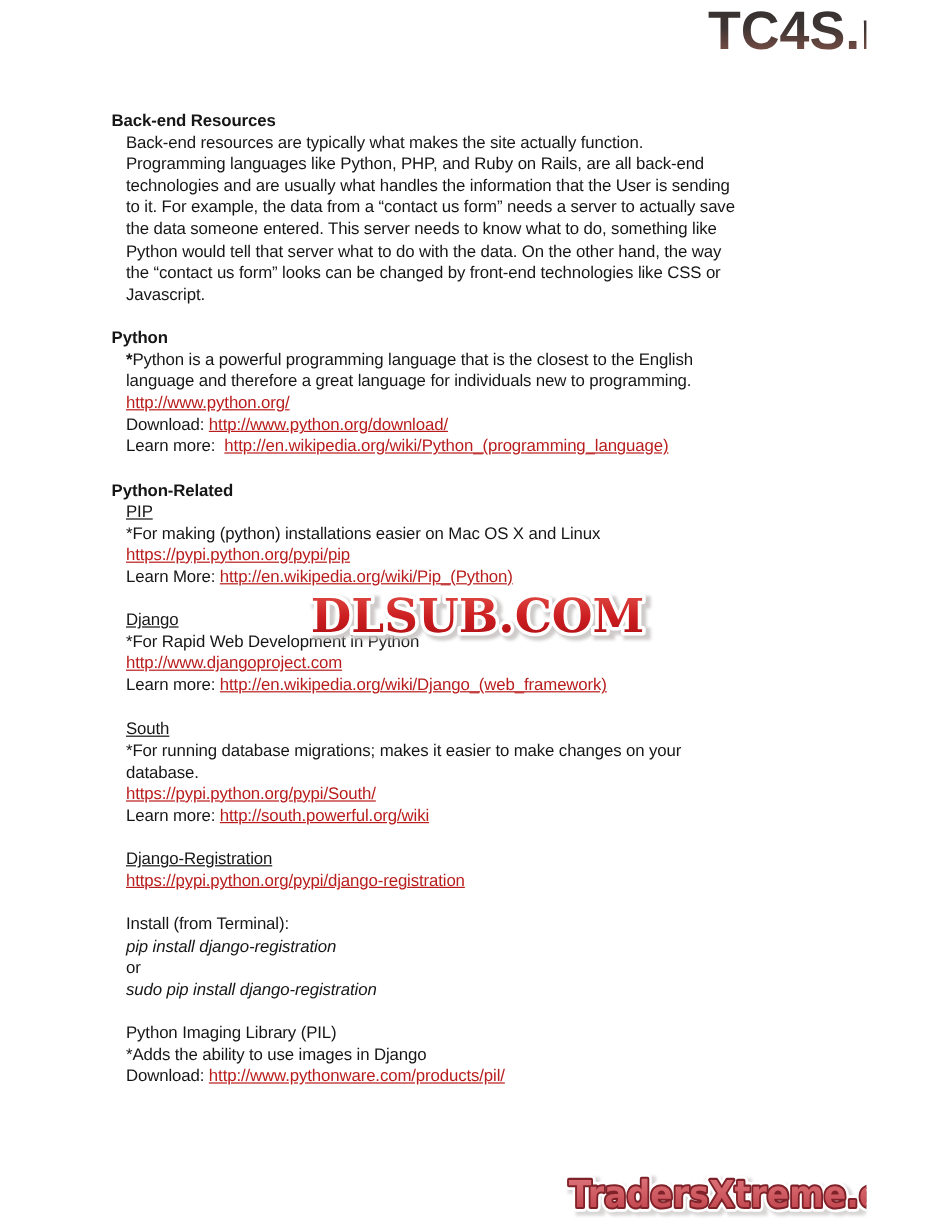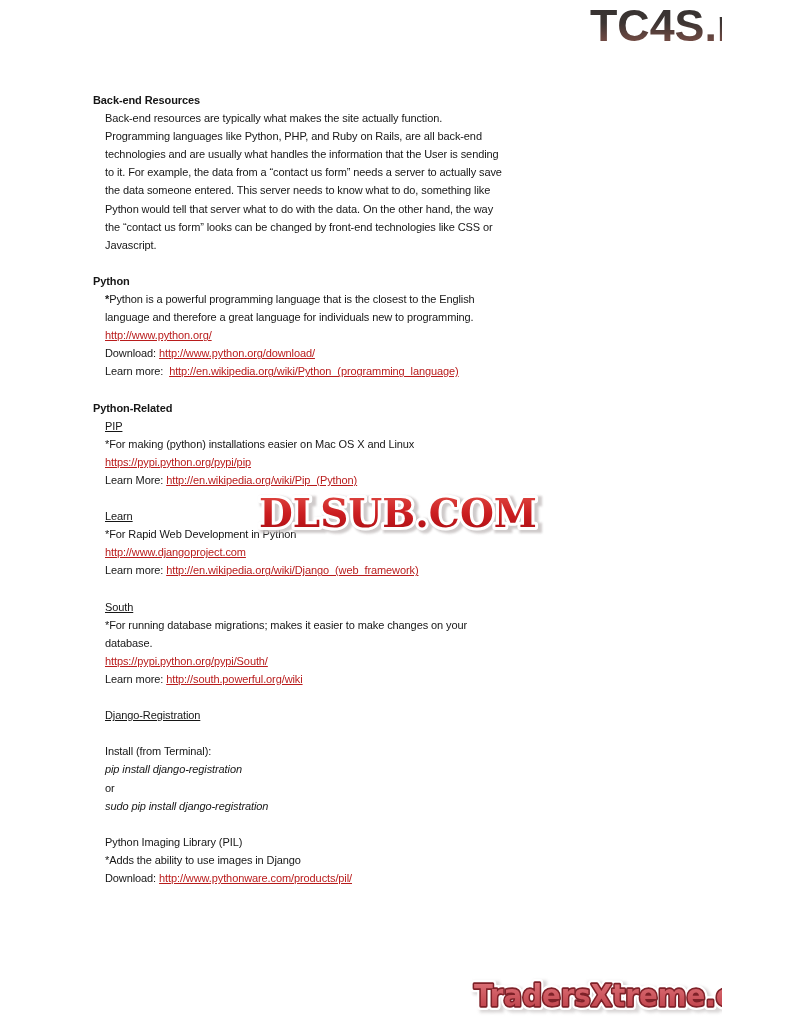--- a/index.html
+++ b/index.html
@@ -2,21 +2,21 @@
 <html><head>
 <meta charset="utf-8">
 <style>
   html,body { margin:0; padding:0; background:#ffffff; }
   .page {
     position:relative; width:722px; height:1024px; background:#ffffff;
     overflow:hidden; font-family:"Liberation Sans","DejaVu Sans",sans-serif;
   }
   .content {
     position:absolute; left:93px; top:91px; width:640px;
-    color:#161616; font-size:11px; line-height:18.1px; letter-spacing:-0.1px;
+    color:#161616; font-size:14px; line-height:18.1px; letter-spacing:-0.1px;
   }
   .ln   { white-space:pre; }
   .ind  { margin-left:12px; }
   .h    { font-weight:bold; }
   .sub  { text-decoration:underline; }
   .it   { font-style:italic; }
   .b    { font-weight:bold; }
   a.lk  { color:#b91c1c; text-decoration:underline; cursor:pointer; }
   .sp   { height:18.1px; }
   .wm-tc4s    { position:absolute; left:578px; top:0px; }
@@ -61,34 +61,35 @@
     <div class="sp"></div>
 
     <div class="ln h">Python-Related</div>
 
     <div class="ln ind sub">PIP</div>
     <div class="ln ind">*For making (python) installations easier on Mac OS X and Linux</div>
     <div class="ln ind"><a class="lk">https://pypi.python.org/pypi/pip</a></div>
     <div class="ln ind"><span>Learn More: </span><a class="lk">http://en.wikipedia.org/wiki/Pip_(Python)</a></div>
     <div class="sp"></div>
 
-    <div class="ln ind sub">Learn</div>
+    <div class="ln ind sub">Django</div>
     <div class="ln ind">*For Rapid Web Development in Python</div>
     <div class="ln ind"><a class="lk">http://www.djangoproject.com</a></div>
     <div class="ln ind"><span>Learn more: </span><a class="lk">http://en.wikipedia.org/wiki/Django_(web_framework)</a></div>
     <div class="sp"></div>
 
     <div class="ln ind sub">South</div>
     <div class="ln ind">*For running database migrations; makes it easier to make changes on your</div>
     <div class="ln ind">database.</div>
     <div class="ln ind"><a class="lk">https://pypi.python.org/pypi/South/</a></div>
     <div class="ln ind"><span>Learn more: </span><a class="lk">http://south.powerful.org/wiki</a></div>
     <div class="sp"></div>
 
     <div class="ln ind sub">Django-Registration</div>
+    <div class="ln ind"><a class="lk">https://pypi.python.org/pypi/django-registration</a></div>
     <div class="sp"></div>
 
     <div class="ln ind">Install (from Terminal):</div>
     <div class="ln ind it">pip install django-registration</div>
     <div class="ln ind">or</div>
     <div class="ln ind it">sudo pip install django-registration</div>
     <div class="sp"></div>
 
     <div class="ln ind">Python Imaging Library (PIL)</div>
     <div class="ln ind">*Adds the ability to use images in Django</div>

